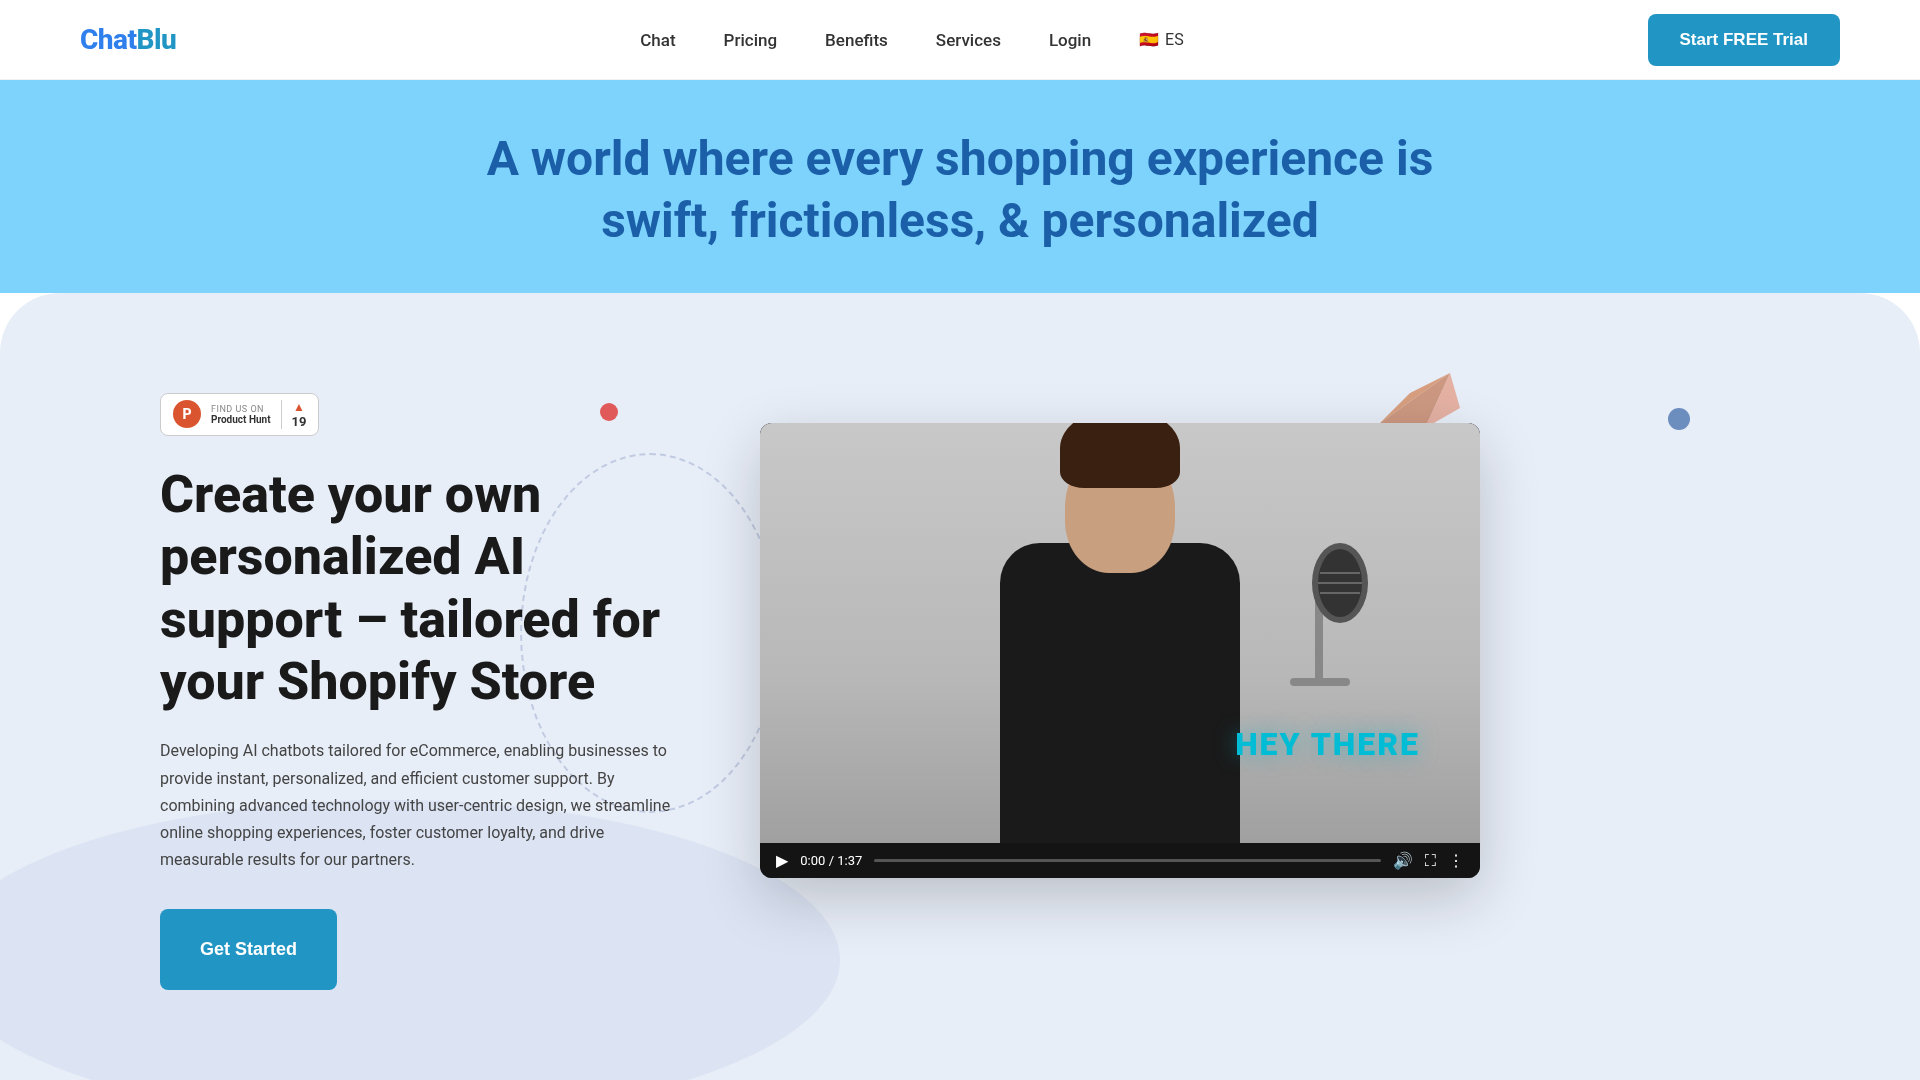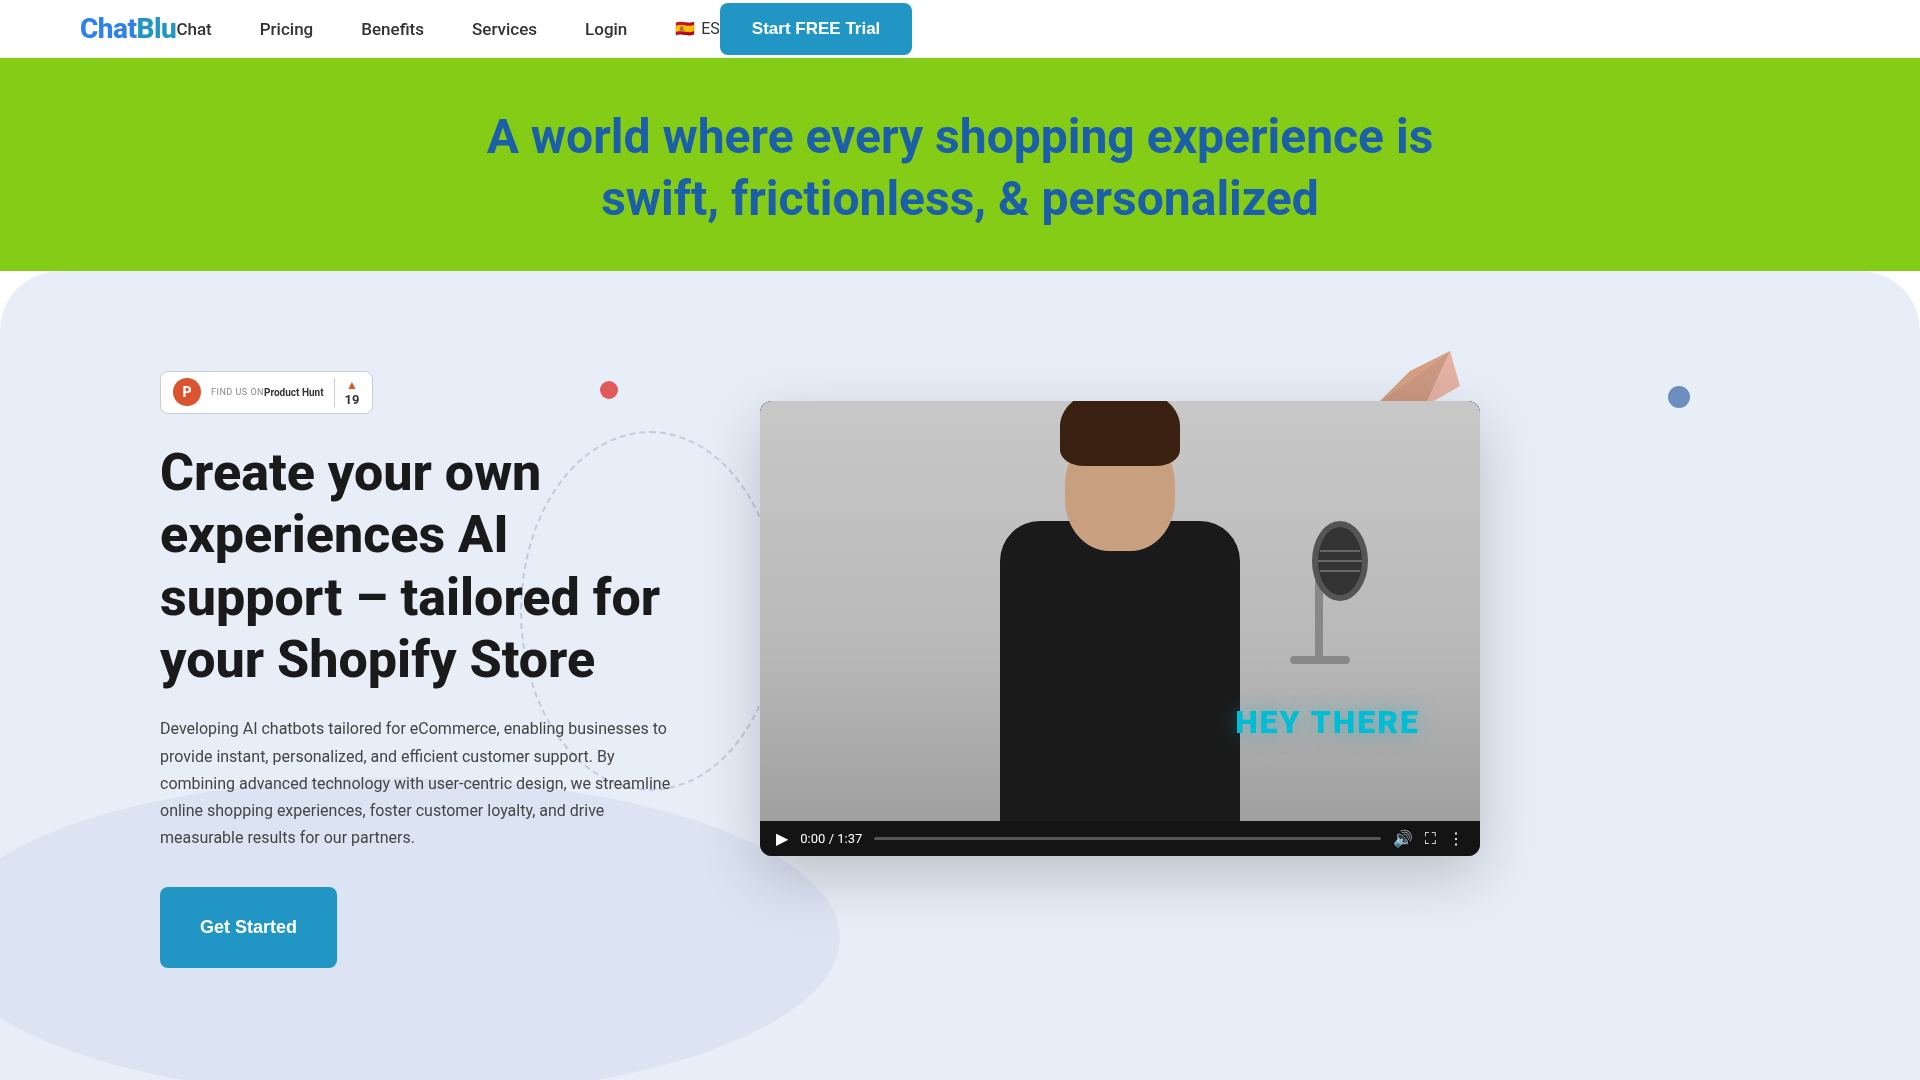--- a/index.html
+++ b/index.html
@@ -8,23 +8,23 @@
       background: #fff;
       width: 1920px;
       min-height: 1080px;
       overflow-x: hidden;
     }
 
     
     nav {
       display: flex;
       align-items: center;
-      justify-content: flex-start;
+      justify-content: space-between;
       padding: 0 80px;
-      height: 58px;
+      height: 80px;
       background: #fff;
       border-bottom: 1px solid #f0f0f0;
       position: relative;
       z-index: 10;
     }
     .logo {
       font-size: 28px;
       font-weight: 800;
       color: #1a1a2e;
       letter-spacing: -0.5px;
@@ -59,21 +59,21 @@
       padding: 16px 32px;
       border-radius: 8px;
       font-size: 17px;
       font-weight: 600;
       cursor: pointer;
       white-space: nowrap;
     }
 
     
     .headline-section {
-      background: #84cc16;
+      background: #7dd3fc;
       text-align: center;
       padding: 48px 40px 40px;
     }
     .headline-section h1 {
       font-size: 48px;
       font-weight: 700;
       color: #1b5fa8;
       line-height: 1.3;
       max-width: 1000px;
       margin: 0 auto;
@@ -169,20 +169,21 @@
       border-radius: 50%;
       display: flex;
       align-items: center;
       justify-content: center;
       color: #fff;
       font-weight: 800;
       font-size: 14px;
     }
     .ph-text-block {
       display: flex;
+      flex-direction: column;
     }
     .ph-find-text {
       font-size: 9px;
       color: #888;
       text-transform: uppercase;
       letter-spacing: 0.5px;
     }
     .ph-product-hunt {
       font-size: 10px;
       font-weight: 700;
@@ -397,21 +398,21 @@
         </div>
         <div class="ph-score">
           <span class="ph-arrow">▲</span>
           <span class="ph-num">19</span>
         </div>
       </div>
 
       
       <h2 class="hero-heading">
         <span>Create your own</span><br>
-        <span>experiences AI</span><br>
+        <span>personalized AI</span><br>
         <span>support – tailored for</span><br>
         <span>your Shopify Store</span>
       </h2>
 
       <p class="hero-desc">Developing AI chatbots tailored for eCommerce, enabling businesses to provide instant, personalized, and efficient customer support. By combining advanced technology with user-centric design, we streamline online shopping experiences, foster customer loyalty, and drive measurable results for our partners.</p>
 
       <button class="get-started-btn">Get Started</button>
     </div>
 
     <div class="right-content">

